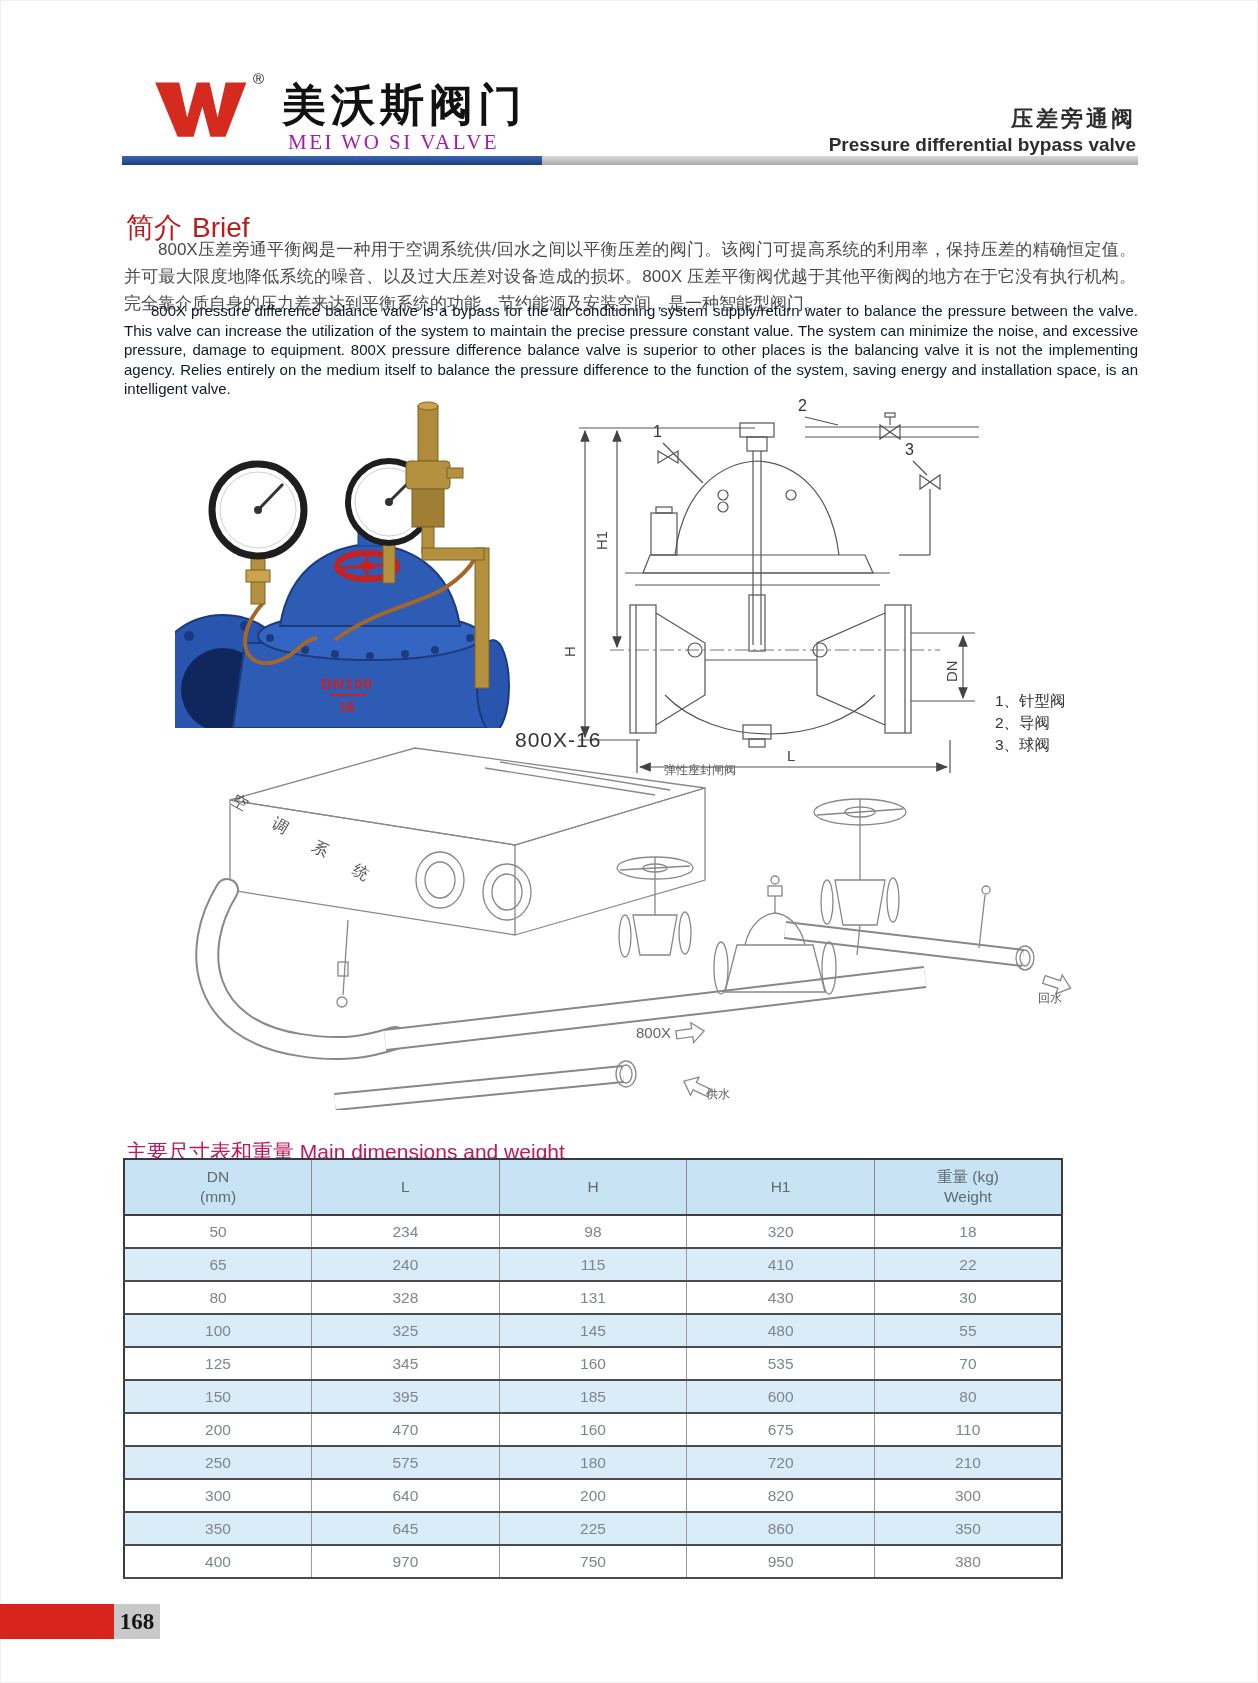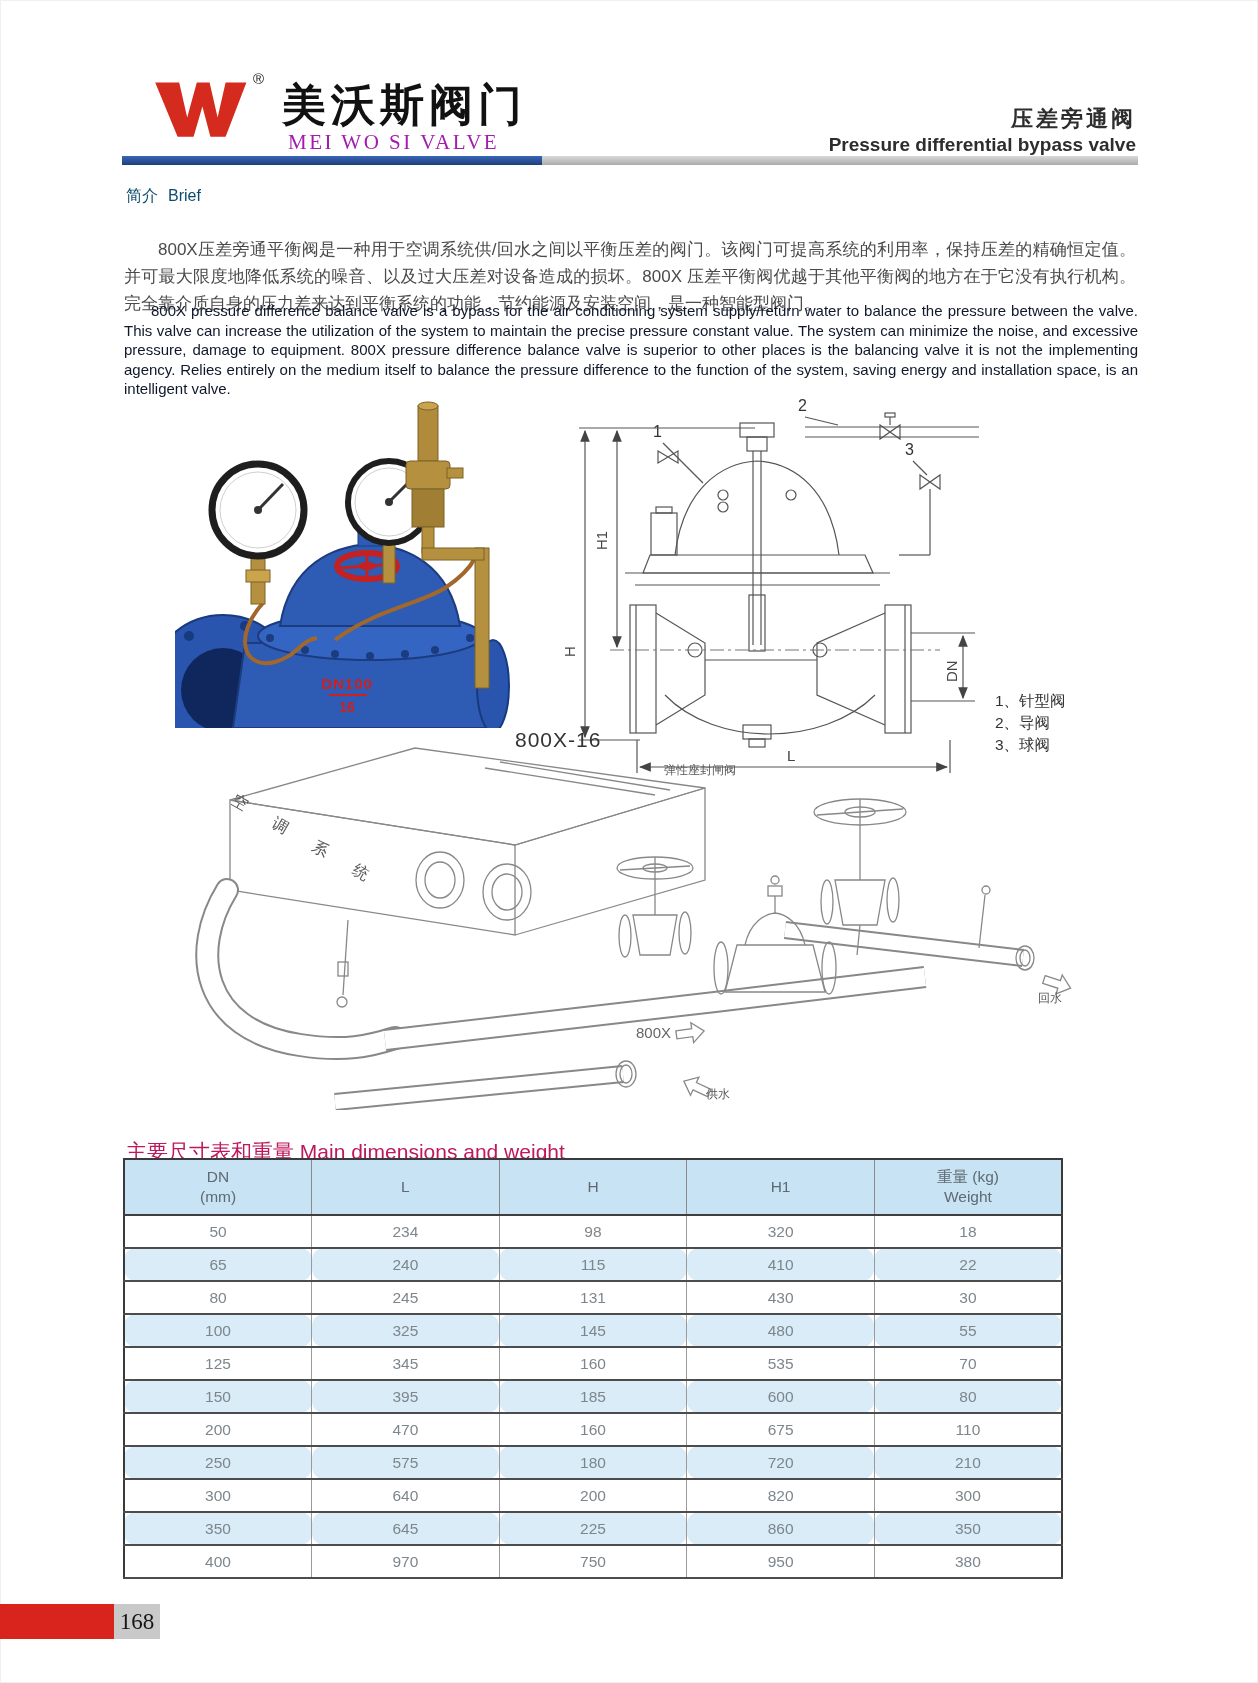--- a/index.html
+++ b/index.html
@@ -10,43 +10,43 @@
   
   .brand-cn{font-size:44px;font-weight:bold;color:#111;letter-spacing:5px;
             font-family:"Liberation Serif",serif;}
   .brand-en{font-size:21px;letter-spacing:2.5px;color:#a21caf;font-family:"Liberation Serif",serif;}
   .reg{font-size:15px;color:#222;}
   .prod-cn{font-size:22px;font-weight:bold;color:#2d2d2d;letter-spacing:3px;text-align:right;}
   .prod-en{font-size:19px;font-weight:bold;color:#2d2d2d;text-align:right;margin-top:3px;}
   .divider-blue{background:linear-gradient(#3a66b4,#1e3e7d);}
   .divider-gray{background:linear-gradient(#d9d9d9,#ababab);}
   
-  .sec-title{font-size:16px;color:#0c4a6e;}
+  .sec-title{font-size:28px;color:#b91c1c;margin-top:23px;}
   .sec-title .en{margin-left:10px;}
   .para-cn{width:1012px;font-size:17px;line-height:27px;color:#4a4a4a;text-align:justify;text-indent:2em;}
   .para-en{width:1014px;font-size:15px;line-height:19.6px;color:#0f172a;text-align:justify;text-indent:1.8em;}
   
   .model-label{font-size:21px;color:#333;letter-spacing:1px;}
   .legend-line{font-size:15.5px;color:#333;line-height:22px;}
   .diag-label{font-size:12px;color:#555;}
   .diag-label-sm{font-size:15px;color:#666;}
   .ac-label{font-size:16px;color:#555;letter-spacing:13px;transform:rotate(30deg);transform-origin:left top;}
   
   .tbl-title{font-size:21px;color:#be185d;margin-top:16px;}
   table.dims{border-collapse:collapse;table-layout:fixed;width:940px;
              border:2px solid #3a3a3a;}
   table.dims th{background:#c7e3f4;color:#5f6a72;font-weight:normal;font-size:15.5px;
                 white-space:pre-line;height:52px;border:1px solid #8a8a8a;
                 border-bottom:2px solid #3f3f3f;line-height:20px;}
   table.dims td{color:#7d868c;font-size:15.5px;text-align:center;height:29px;
                 border-left:1px solid #9a9a9a;border-right:1px solid #9a9a9a;
-                border-bottom:2px solid #4c4c4c;border-radius:12px;}
+                border-bottom:2px solid #4c4c4c;}
   table.dims tr.stripe td{background:#d9ecf8;}
   
-  .page-num{font-family:"Liberation Serif",serif;font-weight:normal;font-size:23px;color:#151515;
+  .page-num{font-family:"Liberation Serif",serif;font-weight:bold;font-size:23px;color:#151515;
             display:flex;align-items:center;justify-content:center;}
   svg text{font-family:"Liberation Sans",sans-serif;}
 </style>
 </head>
 <body>
 
 <div class="page">
 
   <div class="abs" style="left:150px;top:76px;width:100px;height:64px;">
     <svg width="100" height="64" viewBox="0 0 120 80">
@@ -334,21 +334,21 @@
           </tr>
           <tr class="stripe">
             <td>65</td>
             <td>240</td>
             <td>115</td>
             <td>410</td>
             <td>22</td>
           </tr>
           <tr>
             <td>80</td>
-            <td>245</td>
+            <td>328</td>
             <td>131</td>
             <td>430</td>
             <td>30</td>
           </tr>
           <tr class="stripe">
             <td>100</td>
             <td>325</td>
             <td>145</td>
             <td>480</td>
             <td>55</td>

